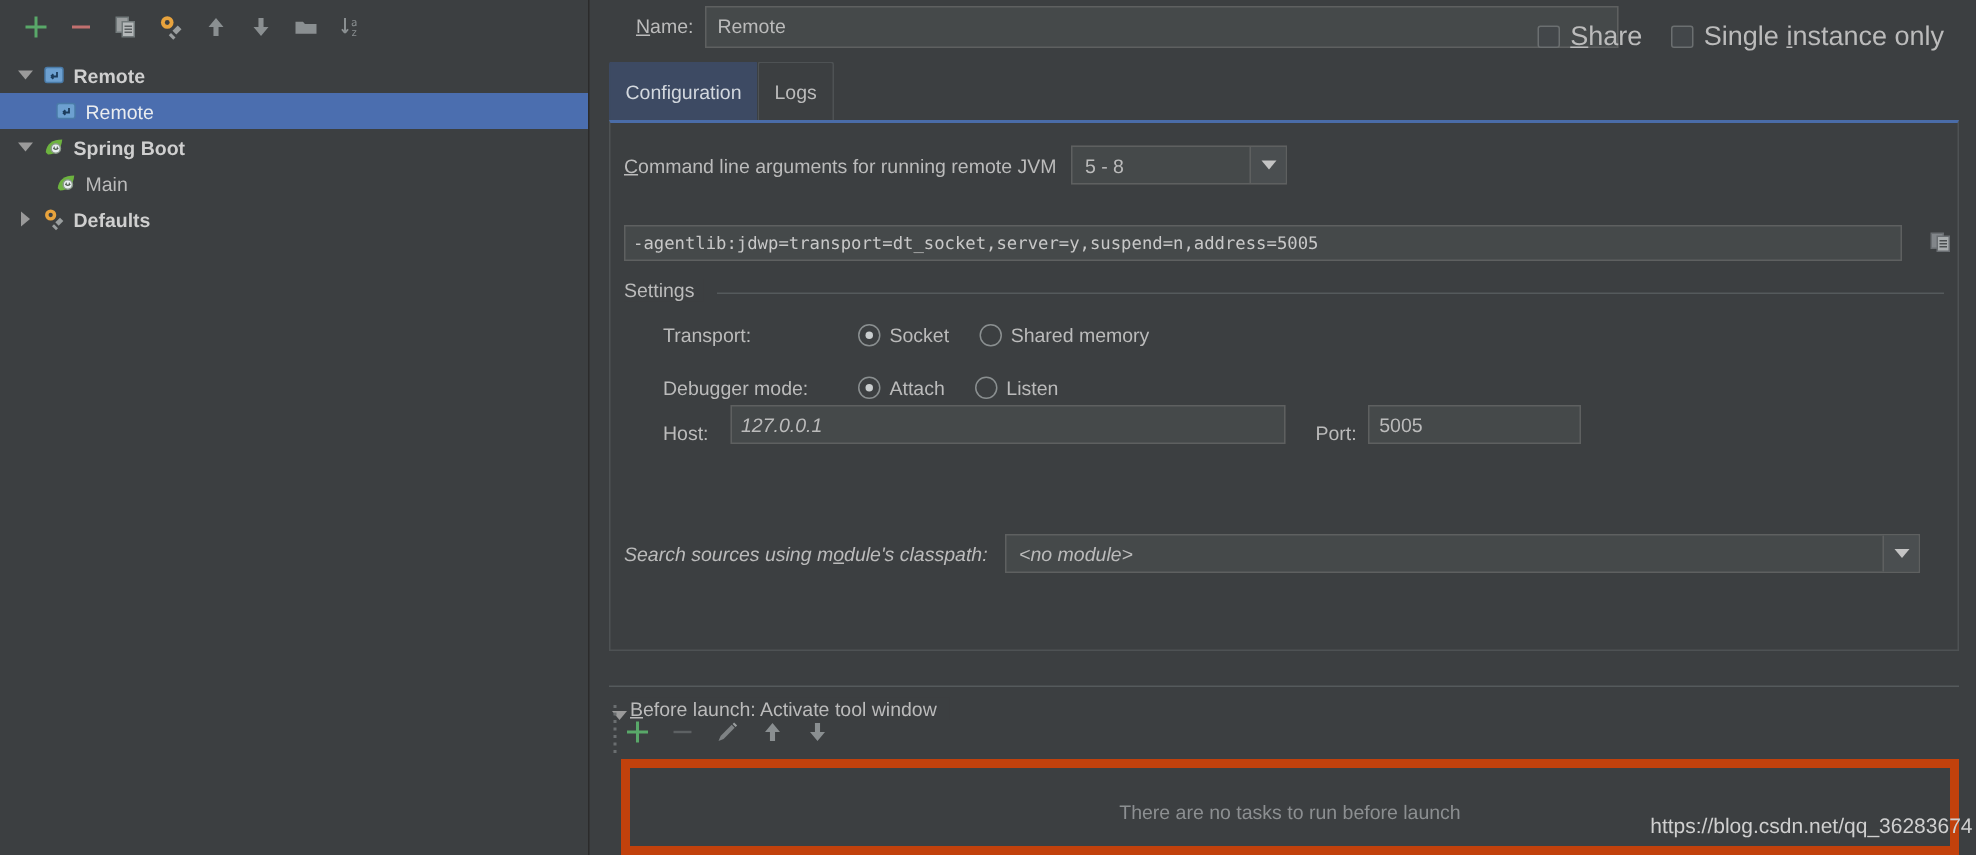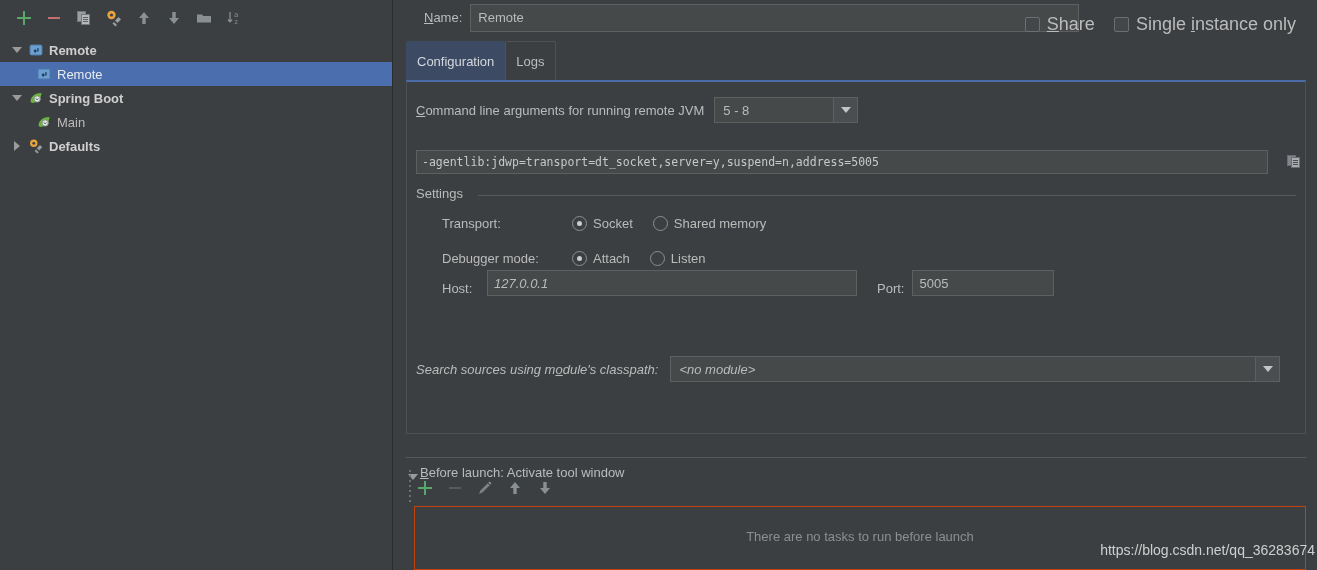--- a/index.html
+++ b/index.html
@@ -187,21 +187,21 @@
   }
   .blbtn { width: 22px; height: 22px; display:flex; align-items:center; justify-content:center; cursor:pointer;}
   #bl-drag {
     position: absolute; left: 0px; top: 20px; width: 7px; height: 36px;
     display: flex; flex-direction: column; justify-content: center; align-items: center; gap: 3px;
   }
   #bl-drag span { width: 2px; height: 2px; background: #6a6e70; display: block; }
 
   #bl-list {
     position: absolute; left: 8px; top: 58px; right: 0; height: 64px;
-    border: 1px solid #c2410c; background: #3c3f41;
+    border: 6px solid #c2410c; background: #3c3f41;
     display: flex; align-items: flex-start; justify-content: center;
     padding-top: 22px;
   }
   #bl-empty { font-size: 13px; color: #8c8f91; }
 
   #watermark {
     position: absolute; right: 2px; bottom: 12px;
     font-size: 14px; color: #cfcfcf;
     font-family: "Liberation Sans", sans-serif;
   }

